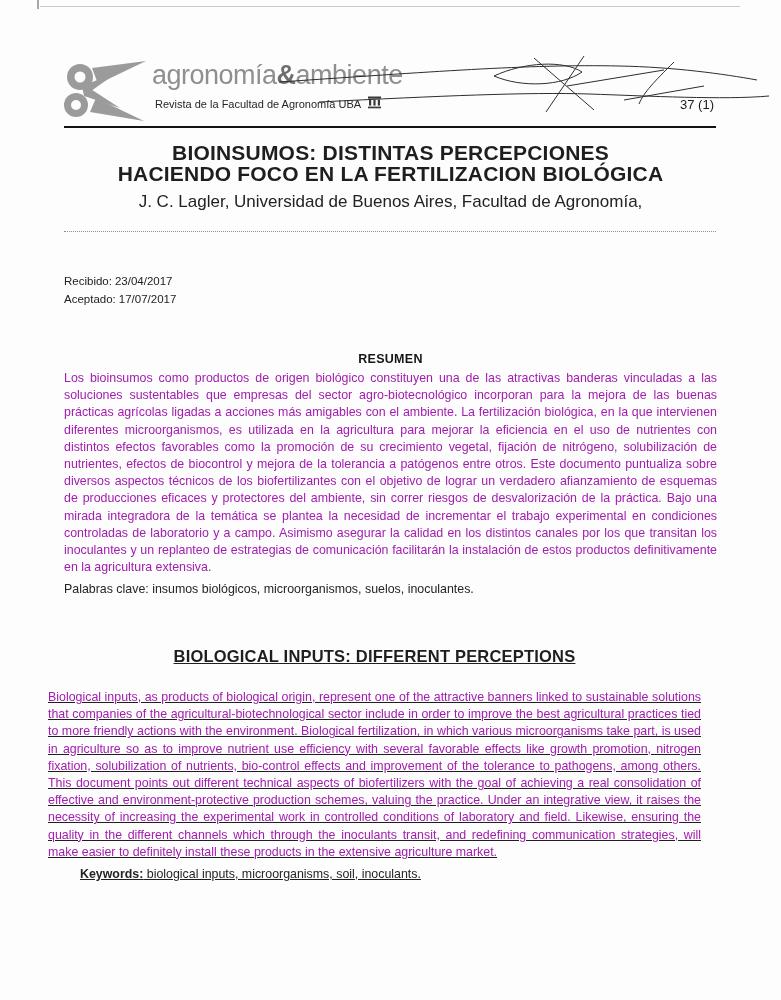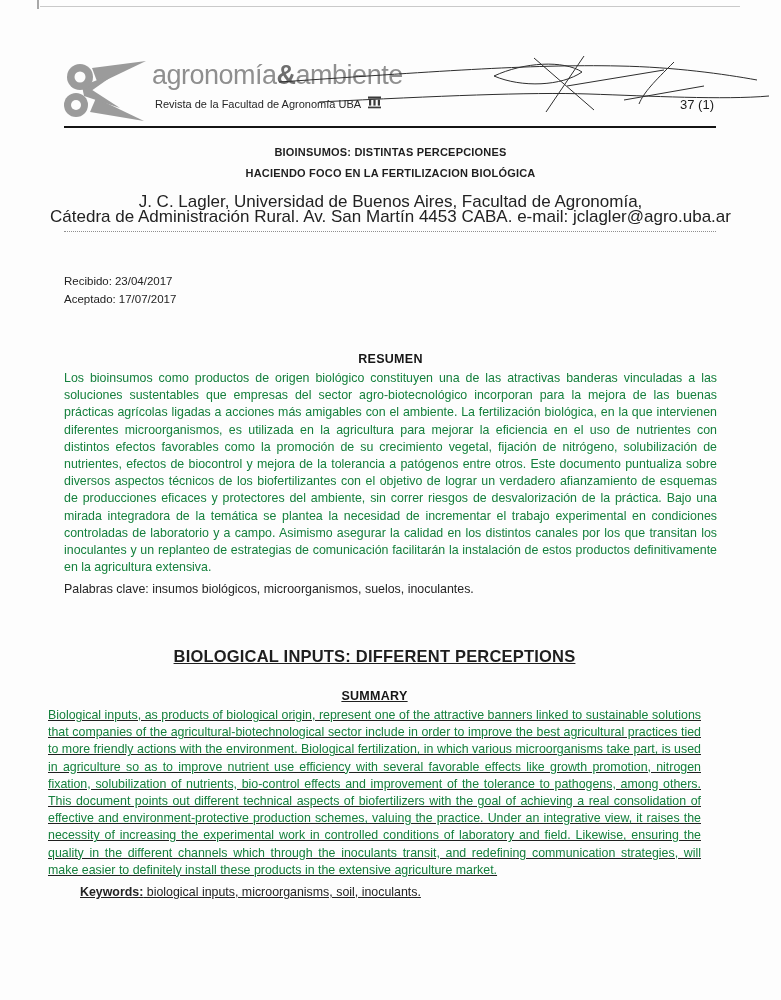--- a/index.html
+++ b/index.html
@@ -22,34 +22,34 @@
   .logo-mark { position:absolute; left:-2px; top:-4px; width:86px; height:62px; }
   .journal-name { position:absolute; left:88px; top:-4px; font-size:27px; color:#8f8f8f; letter-spacing:-0.5px; white-space:nowrap; }
   .journal-name .amp { font-weight:bold; color:#6e6e6e; }
   .journal-sub { position:absolute; left:91px; top:32px; font-size:11px; color:#262626; display:flex; align-items:center; gap:6px; white-space:nowrap; }
   .issue { position:absolute; right:2px; top:33px; font-size:13px; color:#1c1c1c; }
   .flourish { position:absolute; left:215px; top:-10px; width:500px; height:66px; pointer-events:none; }
   .header-rule { position:absolute; top:126px; left:64px; width:652px; height:2px; background:#141414; }
 
   
   .title-block { position:absolute; top:142px; left:0; width:781px; text-align:center; }
-  .title-line { display:block; font-size:11px; font-weight:bold; color:#1e1e1e; line-height:21px; letter-spacing:0.2px; }
+  .title-line { display:block; font-size:21px; font-weight:bold; color:#1e1e1e; line-height:21px; letter-spacing:0.2px; }
   .authors { position:absolute; top:194px; left:0; width:781px; text-align:center; font-size:17px; line-height:15px; color:#222; }
   .authors span { display:block; }
   .dotted-rule { position:absolute; top:231px; left:64px; width:652px; border-top:1px dotted #8f8f8f; }
 
   
   .dates { position:absolute; top:272px; left:64px; font-size:11.5px; line-height:18px; color:#222; }
   .dates .val { margin-left:3px; }
 
   
   .es-block { position:absolute; top:352px; left:64px; width:653px; }
   .en-block { position:absolute; top:645px; left:48px; width:653px;text-decoration:underline; }
   .block-heading { text-align:center; font-size:12.5px; font-weight:bold; color:#161616; letter-spacing:0.3px; margin-bottom:4px; }
-  .body-text { font-size:12.4px; line-height:17.2px; text-align:justify; color:#15803d; hyphens:auto; -webkit-hyphens:auto; }
+  .body-text { font-size:12.4px; line-height:17.2px; text-align:justify; color:#a21caf; hyphens:auto; -webkit-hyphens:auto; }
   .kw-line { margin-top:5px; font-size:12.4px; line-height:17px; color:#242424; }
   .kw-bold { font-weight:bold;padding-left:32px; }
   .en-title { text-align:center; margin-bottom:22px; }
   .en-title .title-line { font-size:16.5px; line-height:22px; }
 </style>
 </head>
 <body>
 
 <div class="page">
 
@@ -108,21 +108,20 @@
 
   <div class="header-rule"></div>
 
   <div class="title-block">
     <span class="title-line">BIOINSUMOS: DISTINTAS PERCEPCIONES</span>
     <span class="title-line">HACIENDO FOCO EN LA FERTILIZACION BIOLÓGICA</span>
   </div>
 
   <div class="authors">
     <span>J. C. Lagler, Universidad de Buenos Aires, Facultad de Agronomía,</span>
-    <span>Cátedra de Administración Rural. Av. San Martín 4453 CABA. e-mail: jclagler@agro.uba.ar</span>
   </div>
 
   <div class="dotted-rule"></div>
 
   <div class="dates">
     <div>
       <span>Recibido:</span><span class="val">23/04/2017</span>
     </div>
     <div>
       <span>Aceptado:</span><span class="val">17/07/2017</span>
@@ -134,20 +133,19 @@
     <p class="body-text">Los bioinsumos como productos de origen biológico constituyen una de las atractivas banderas vinculadas a las soluciones sustentables que empresas del sector agro-biotecnológico incorporan para la mejora de las buenas prácticas agrícolas ligadas a acciones más amigables con el ambiente. La fertilización biológica, en la que intervienen diferentes microorganismos, es utilizada en la agricultura para mejorar la eficiencia en el uso de nutrientes con distintos efectos favorables como la promoción de su crecimiento vegetal, fijación de nitrógeno, solubilización de nutrientes, efectos de biocontrol y mejora de la tolerancia a patógenos entre otros. Este documento puntualiza sobre diversos aspectos técnicos de los biofertilizantes con el objetivo de lograr un verdadero afianzamiento de esquemas de producciones eficaces y protectores del ambiente, sin correr riesgos de desvalorización de la práctica. Bajo una mirada integradora de la temática se plantea la necesidad de incrementar el trabajo experimental en condiciones controladas de laboratorio y a campo. Asimismo asegurar la calidad en los distintos canales por los que transitan los inoculantes y un replanteo de estrategias de comunicación facilitarán la instalación de estos productos definitivamente en la agricultura extensiva.</p>
     <div class="kw-line">
       <span>Palabras clave:</span><span> insumos biológicos, microorganismos, suelos, inoculantes.</span>
     </div>
   </section>
 
   <section class="en-block" lang="en">
     <div class="en-title">
       <span class="title-line">BIOLOGICAL INPUTS: DIFFERENT PERCEPTIONS</span>
     </div>
-    <div class="block-heading">SUMMARY</div>
     <p class="body-text">Biological inputs, as products of biological origin, represent one of the attractive banners linked to sustainable solutions that companies of the agricultural-biotechnological sector include in order to improve the best agricultural practices tied to more friendly actions with the environment. Biological fertilization, in which various microorganisms take part, is used in agriculture so as to improve nutrient use efficiency with several favorable effects like growth promotion, nitrogen fixation, solubilization of nutrients, bio-control effects and improvement of the tolerance to pathogens, among others. This document points out different technical aspects of biofertilizers with the goal of achieving a real consolidation of effective and environment-protective production schemes, valuing the practice. Under an integrative view, it raises the necessity of increasing the experimental work in controlled conditions of laboratory and field. Likewise, ensuring the quality in the different channels which through the inoculants transit, and redefining communication strategies, will make easier to definitely install these products in the extensive agriculture market.</p>
     <div class="kw-line">
       <span class="kw-bold">Keywords:</span><span> biological inputs, microorganisms, soil, inoculants.</span>
     </div>
   </section>
 
 </div>
 
 </body></html>

